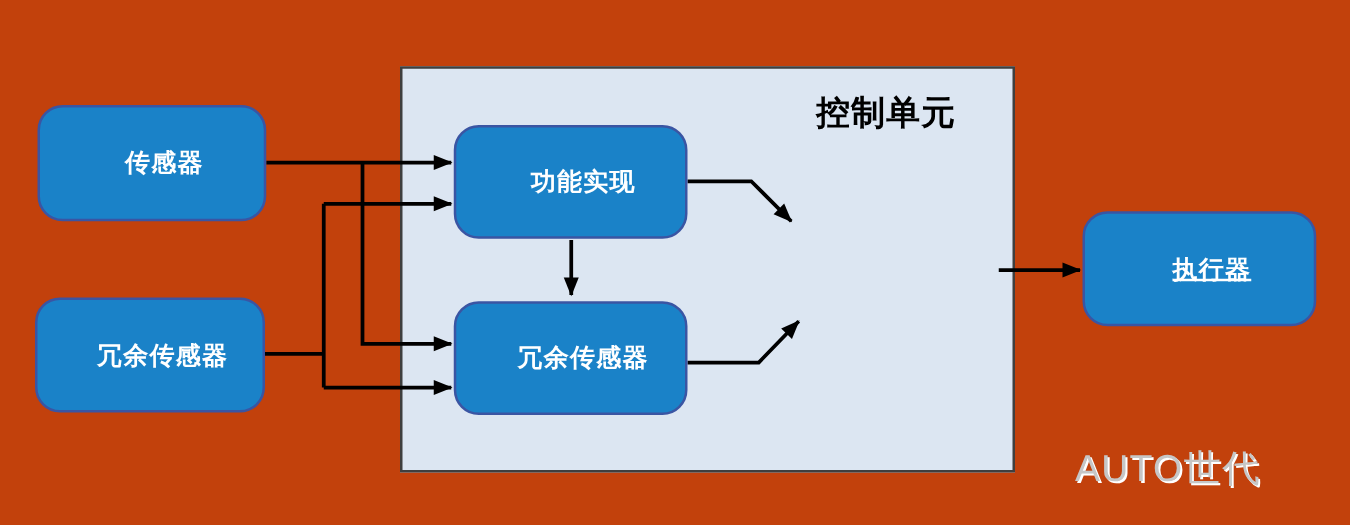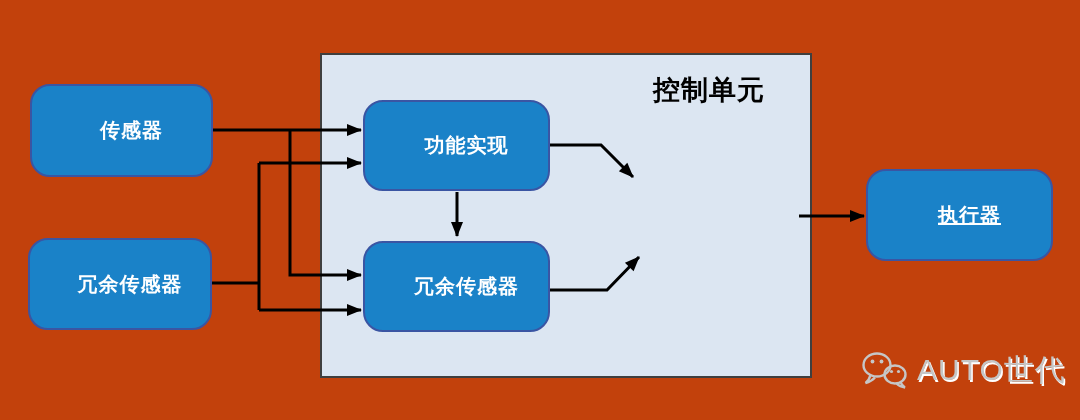--- a/index.html
+++ b/index.html
@@ -65,20 +65,21 @@
     letter-spacing: 0;
   }
   .watermark {
     position: absolute;
     left: 860px; top: 348px;
     height: 45px;
     display: flex;
     align-items: center;
     gap: 7px;
     color: var(--watermark, #c9c9c9);
+    flex-direction: column;
   }
   .watermark-text {
     font-size: 30px;
     letter-spacing: 1px;
     text-shadow: 1.5px 1.5px 0 #ffffff;
     white-space: nowrap;
   }
   .wechat-icon { display: block; }
 </style>
 </head>

